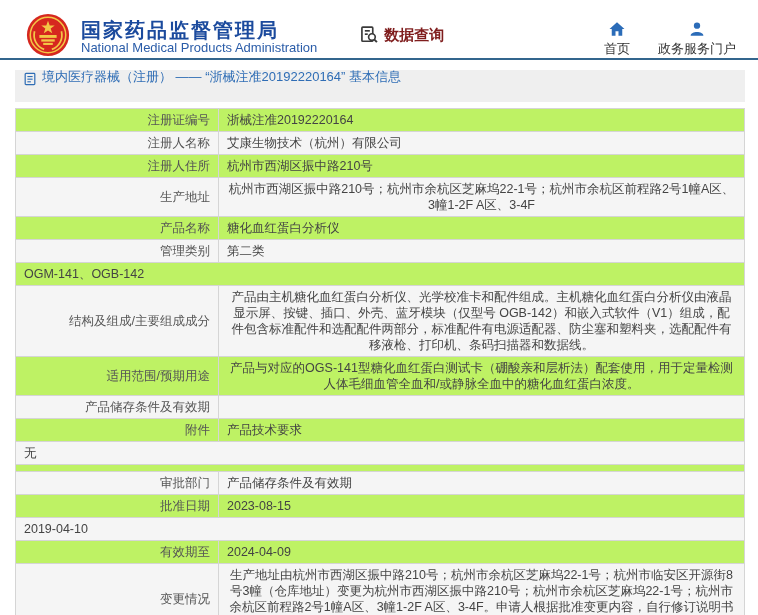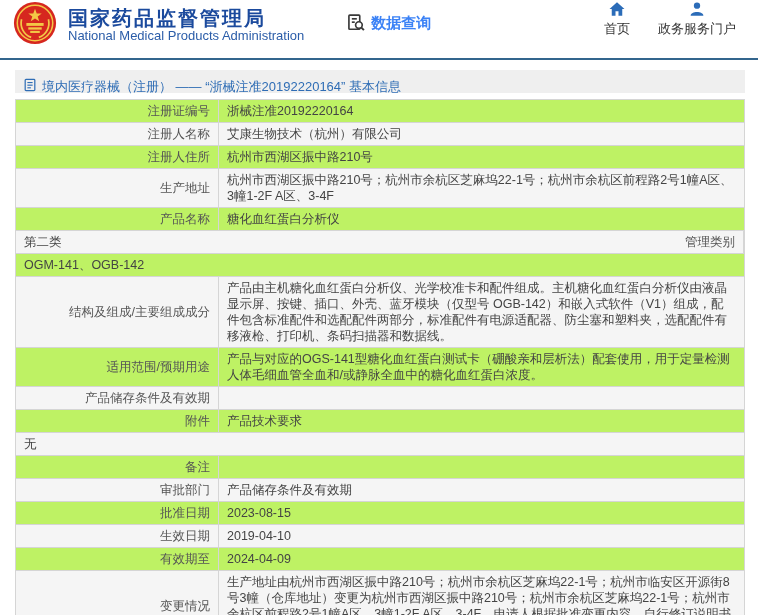--- a/index.html
+++ b/index.html
@@ -9,52 +9,52 @@
     font-family: "Liberation Sans", "DejaVu Sans", sans-serif;
     overflow: hidden;
     color: #444;
   }
   
   .header {
     height: 60px;
     background: #fff;
     border-bottom: 2px solid #33658d;
     display: flex;
-    align-items: flex-start;
+    align-items: flex-end;
     justify-content: space-between;
-    padding: 0 14px 0 12px;
+    padding: 0 14px 0 25px;
   }
   .header-left { display: flex; align-items: center; }
   .logo { width: 46px; height: 46px; flex: 0 0 auto; }
   .titles { margin-left: 10px; }
   .cn-title {
     font-size: 20px; font-weight: bold; color: #1b4a9d;
     letter-spacing: 2px; line-height: 24px;
   }
   .en-title { font-size: 13px; color: #2a5ca8; line-height: 11px; }
   .data-query {
     display: flex; align-items: center;
-    margin-left: 42px; font-size: 15px; color: #3b82f6; font-weight: bold;
+    margin-left: 42px; font-size: 15px; color: #7f1d1d; font-weight: bold;
     cursor: pointer;
   }
   .data-query svg { margin-right: 5px; }
   .header-right { display: flex; align-items: center; gap: 28px; padding-right: 8px; margin-left: 12px; }
   .nav-item {
     display: flex; flex-direction: column; align-items: center;
     font-size: 13px; color: #333; cursor: pointer; line-height: 18px;
   }
   .nav-item svg { width: 18px; height: 18px; margin-bottom: 2px; }
 
   
   .content { padding: 10px 13px 0 15px; }
   .breadcrumb {
     background: #efefef;
     height: 23px;
-    display: flex; align-items: flex-start;
-    padding: 8px 8px;
+    display: flex; align-items: flex-end;
+    padding: 16px 8px;
     font-size: 13px; color: #2f6db5;
     margin-bottom: 6px;
   }
   .breadcrumb svg { margin-right: 5px; flex: 0 0 auto; }
 
   
   .info-table {
     width: 730px;
     border: 1px solid #d5d5d5;
     border-bottom: none;
@@ -62,21 +62,21 @@
   }
   .row { display: flex; border-bottom: 1px solid #d5d5d5; background: #bef264; }
   .row.alt { background: #f5f5f5; }
   .cell { padding: 3px 8px; line-height: 16px; display: flex; align-items: center; }
   .cell.label {
     width: 203px; flex: 0 0 auto;
     justify-content: flex-end; text-align: right;
     color: #555;
     border-right: 1px solid #d5d5d5;
   }
-  .cell.value { flex: 1; color: #444; display: block; align-self: center; }
+  .cell.value { flex: 1; color: #444; display: block; align-self: center; text-align: center; }
   .cell.value { display: flex; align-items: center; }
 </style>
 </head>
 <body>
 
 <div class="header">
   <div class="header-left">
     <span class="logo">
       <svg viewBox="0 0 48 48" width="46" height="46">
         <circle cx="24" cy="24" r="22" fill="#d6271f"></circle>
@@ -147,22 +147,22 @@
     </div>
     <div class="row alt">
       <div class="cell label">生产地址</div>
       <div class="cell value">杭州市西湖区振中路210号；杭州市余杭区芝麻坞22-1号；杭州市余杭区前程路2号1幢A区、3幢1-2F A区、3-4F</div>
     </div>
     <div class="row">
       <div class="cell label">产品名称</div>
       <div class="cell value">糖化血红蛋白分析仪</div>
     </div>
     <div class="row alt">
+      <div class="cell label">管理类别</div>
       <div class="cell value">第二类</div>
-      <div class="cell label">管理类别</div>
     </div>
     <div class="row">
       <div class="cell value">OGM-141、OGB-142</div>
     </div>
     <div class="row alt">
       <div class="cell label">结构及组成/主要组成成分</div>
       <div class="cell value">产品由主机糖化血红蛋白分析仪、光学校准卡和配件组成。主机糖化血红蛋白分析仪由液晶显示屏、按键、插口、外壳、蓝牙模块（仅型号 OGB-142）和嵌入式软件（V1）组成，配件包含标准配件和选配配件两部分，标准配件有电源适配器、防尘塞和塑料夹，选配配件有移液枪、打印机、条码扫描器和数据线。</div>
     </div>
     <div class="row">
       <div class="cell label">适用范围/预期用途</div>
@@ -173,33 +173,31 @@
       <div class="cell value"></div>
     </div>
     <div class="row">
       <div class="cell label">附件</div>
       <div class="cell value">产品技术要求</div>
     </div>
     <div class="row alt">
       <div class="cell value">无</div>
     </div>
     <div class="row">
-      <div class="cell label">备注</div>
       <div class="cell value"></div>
     </div>
     <div class="row alt">
       <div class="cell label">审批部门</div>
       <div class="cell value">产品储存条件及有效期</div>
     </div>
     <div class="row">
       <div class="cell label">批准日期</div>
       <div class="cell value">2023-08-15</div>
     </div>
     <div class="row alt">
-      <div class="cell label">生效日期</div>
       <div class="cell value">2019-04-10</div>
     </div>
     <div class="row">
       <div class="cell label">有效期至</div>
       <div class="cell value">2024-04-09</div>
     </div>
     <div class="row alt">
       <div class="cell label">变更情况</div>
       <div class="cell value">生产地址由杭州市西湖区振中路210号；杭州市余杭区芝麻坞22-1号；杭州市临安区开源街8号3幢（仓库地址）变更为杭州市西湖区振中路210号；杭州市余杭区芝麻坞22-1号；杭州市余杭区前程路2号1幢A区、3幢1-2F A区、3-4F。申请人根据批准变更内容，自行修订说明书和标签***</div>
     </div>

